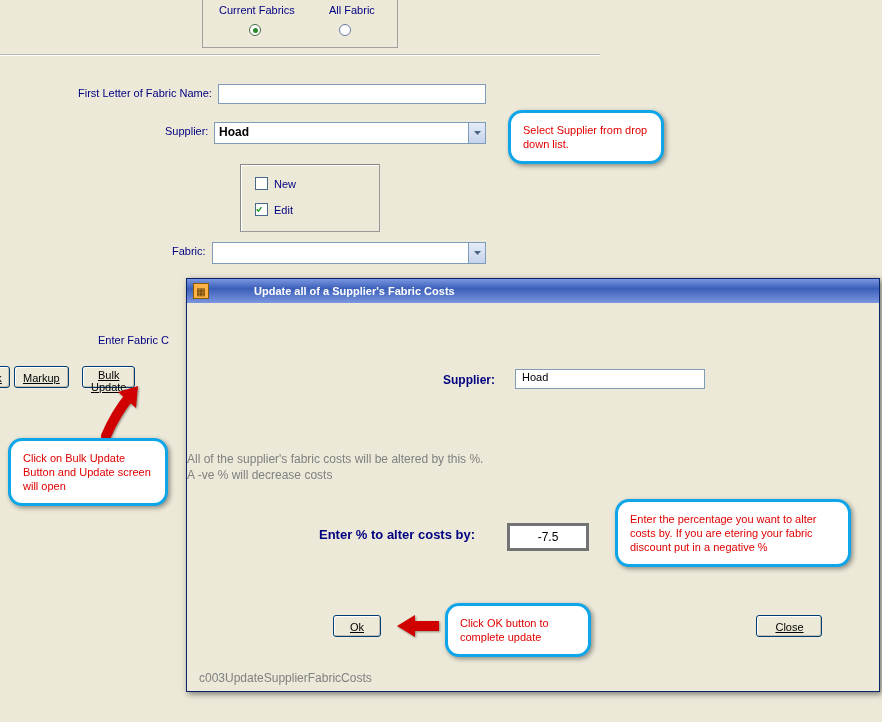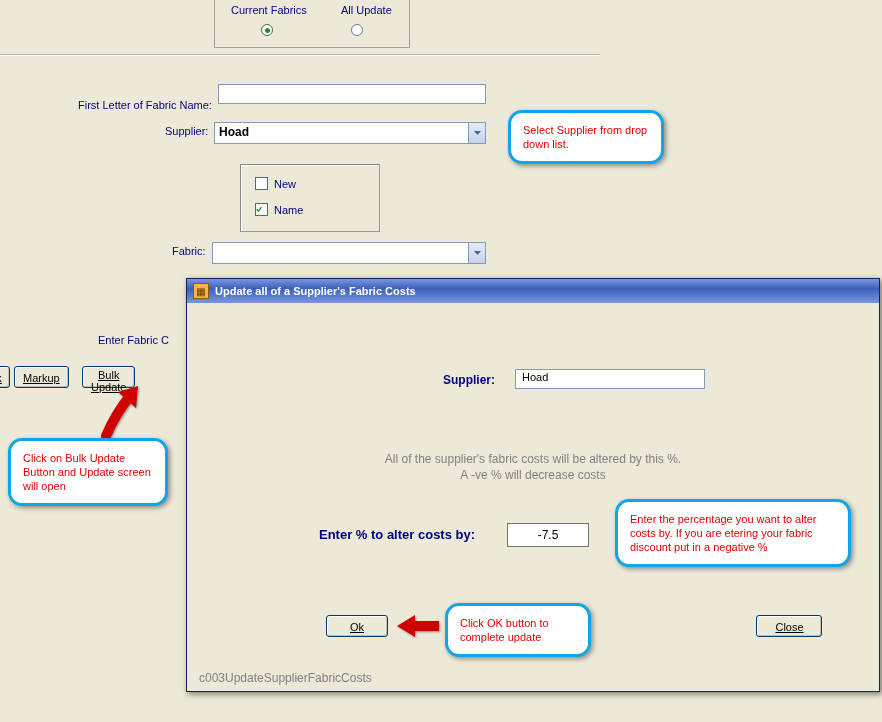--- a/index.html
+++ b/index.html
@@ -11,21 +11,21 @@
     background: #ece9d8;
     color: #000;
     position: relative;
     overflow: hidden;
   }
   .label { color: #000080; font-size: 11px; }
   
   
   .radio-strip {
     position: absolute;
-    left: 214px; top: 0;
+    left: 202px; top: 0;
     width: 196px; height: 48px;
     border: 1px solid #a0a0a0;
     border-top: none;
     background: #ece9d8;
   }
   .radio-strip .rh { position:absolute; top:4px; font-size:11px; color:#000080; }
   .radio-strip .rh1 { left:16px; }
   .radio-strip .rh2 { left:126px; }
   .radio-strip .rb { position:absolute; top:24px; width:12px; height:12px; }
   .radio-outer {
@@ -38,21 +38,21 @@
   }
   .radio-outer.unchecked { border-color:#6a7aa8; }
   .radio-strip .rb1 { left:46px; }
   .radio-strip .rb2 { left:136px; }
 
   
   .sep1 { position:absolute; left:0; top:54px; width:600px; height:1px; border-top:1px solid #b8b8b8; border-bottom:1px solid #fff; }
 
   
   .row-first { position:absolute; left:0; top:84px; width:600px; }
-  .row-first .lbl { position:absolute; left:78px; top:15px; }
+  .row-first .lbl { position:absolute; left:78px; top:3px; }
   .tbox {
     position:absolute; height:20px; background:#fff;
     border:1px solid #7f9db9; font-size:11px; padding:1px 4px;
   }
   .row-first .inp { left:218px; top:0; width:268px; }
 
   
   .row-supp { position:absolute; left:0; top:122px; width:600px; }
   .row-supp .lbl { position:absolute; left:165px; top:3px; }
   .combo {
@@ -136,35 +136,35 @@
   .dialog .titlebar {
     height:24px;
     background: linear-gradient(#7a96df, #3b5fb9 40%, #7a96df);
     display:flex; align-items:center; padding:0 6px; gap:6px;
   }
   .dialog .ticon {
     width:16px; height:16px; background:#ffb347; border:1px solid #8a5a00;
     display:flex; align-items:center; justify-content:center;
   }
   .dialog .ticon::after { content:"▦"; font-size:10px; color:#5a3a00; }
-  .dialog .ttext { color:#fff; font-weight:bold; font-size:11px; }
+  .dialog .ttext { color:#fff; font-weight:bold; font-size:11px;margin-left:39px; }
   .dialog .body { position:relative; width:100%; height:calc(100% - 24px); }
 
   .dlg-supp-lbl { position:absolute; left:256px; top:70px; font-weight:bold; color:#000080; font-size:12px; }
   .dlg-supp-box {
     position:absolute; left:328px; top:66px; width:190px; height:20px;
     background:#fff; border:1px solid #7f9db9; padding:1px 6px; font-size:11px;
   }
 
-  .dlg-msg { position:absolute; left:0; top:148px; width:100%; text-align:center; color:#808080; font-size:12px; line-height:16px; }
+  .dlg-msg { position:absolute; left:0; top:148px; width:100%; text-align:left; color:#808080; font-size:12px; line-height:16px; }
 
   .dlg-pct-lbl { position:absolute; left:132px; top:224px; font-weight:bold; color:#000080; font-size:13px;text-align:center; }
   .dlg-pct-box {
     position:absolute; left:320px; top:220px; width:82px; height:20px;
-    background:#fff; border:1px solid #737373; padding:11px 6px;
+    background:#fff; border:3px solid #737373; padding:11px 6px;
     text-align:center; font-size:12px;
   }
 
   .dlg-ok {
     position:absolute; left:134px; top:312px; width:72px;
     display:flex; justify-content:center;
   }
   .dlg-close {
     position:absolute; left:566px; top:312px; width:72px;
     display:flex; justify-content:center;
@@ -172,21 +172,21 @@
 
   .footer-code { position:absolute; left:12px; bottom:6px; color:#808080; font-size:12px; }
 
   .arrow svg { display:block; filter: drop-shadow(1px 1px 1px rgba(0,0,0,0.4)); }
 </style>
 </head>
 <body>
 
 <div class="radio-strip">
   <span class="rh rh1">Current Fabrics</span>
-  <span class="rh rh2">All Update</span>
+  <span class="rh rh2">All Fabric</span>
   <div class="rb rb1">
       <div class="radio-outer checked"></div>
     </div>
   <div class="rb rb2">
       <div class="radio-outer unchecked"></div>
     </div>
 </div>
 
 <div class="sep1"></div>
 
@@ -211,21 +211,21 @@
   <div class="row row1">
     <div class="chk"></div>
     <span class="label">New</span>
   </div>
   <div class="row row2">
     <div class="chk checked">
       <svg viewBox="0 0 9 9">
           <path d="M1 4 L3.5 7 L8 1" stroke="#1a9a1a" stroke-width="2" fill="none"></path>
         </svg>
     </div>
-    <span class="label">Name</span>
+    <span class="label">Edit</span>
   </div>
 </div>
 
 <div class="row-fab">
   <span class="lbl label">Fabric:</span>
   <div class="combo cmb" style="font-weight:normal">
     <span></span>
     <div class="cbtn">
       <svg viewBox="0 0 7 4">
           <path d="M0 0 L3.5 4 L7 0 Z" fill="#4d6185"></path>
@@ -270,21 +270,21 @@
 
     <div class="dlg-msg">
       <div>All of the supplier's fabric costs will be altered by this %.</div>
       <div>A -ve % will decrease costs</div>
     </div>
 
     <span class="dlg-pct-lbl">Enter % to alter costs by:</span>
     <input class="dlg-pct-box" type="text" value="-7.5" style="">
 
     <div class="dlg-ok">
-      <button class="wbtn" style="width:62px;"><span>Ok</span></button>
+      <button class="wbtn" style="width:48px;"><span>Ok</span></button>
     </div>
     <div class="dlg-close">
       <button class="wbtn" style="width:66px;padding-left:9px;"><span>Close</span></button>
     </div>
 
     <div class="arrow" style="left:210px; top:310px;">
       <svg width="42" height="26" viewBox="0 0 42 26">
         <path d="M42 13 L14 13" stroke="#d00000" stroke-width="10" fill="none" stroke-linecap="round"></path>
         <path d="M18 2 L0 13 L18 24 Z" fill="#d00000"></path>
       </svg>

